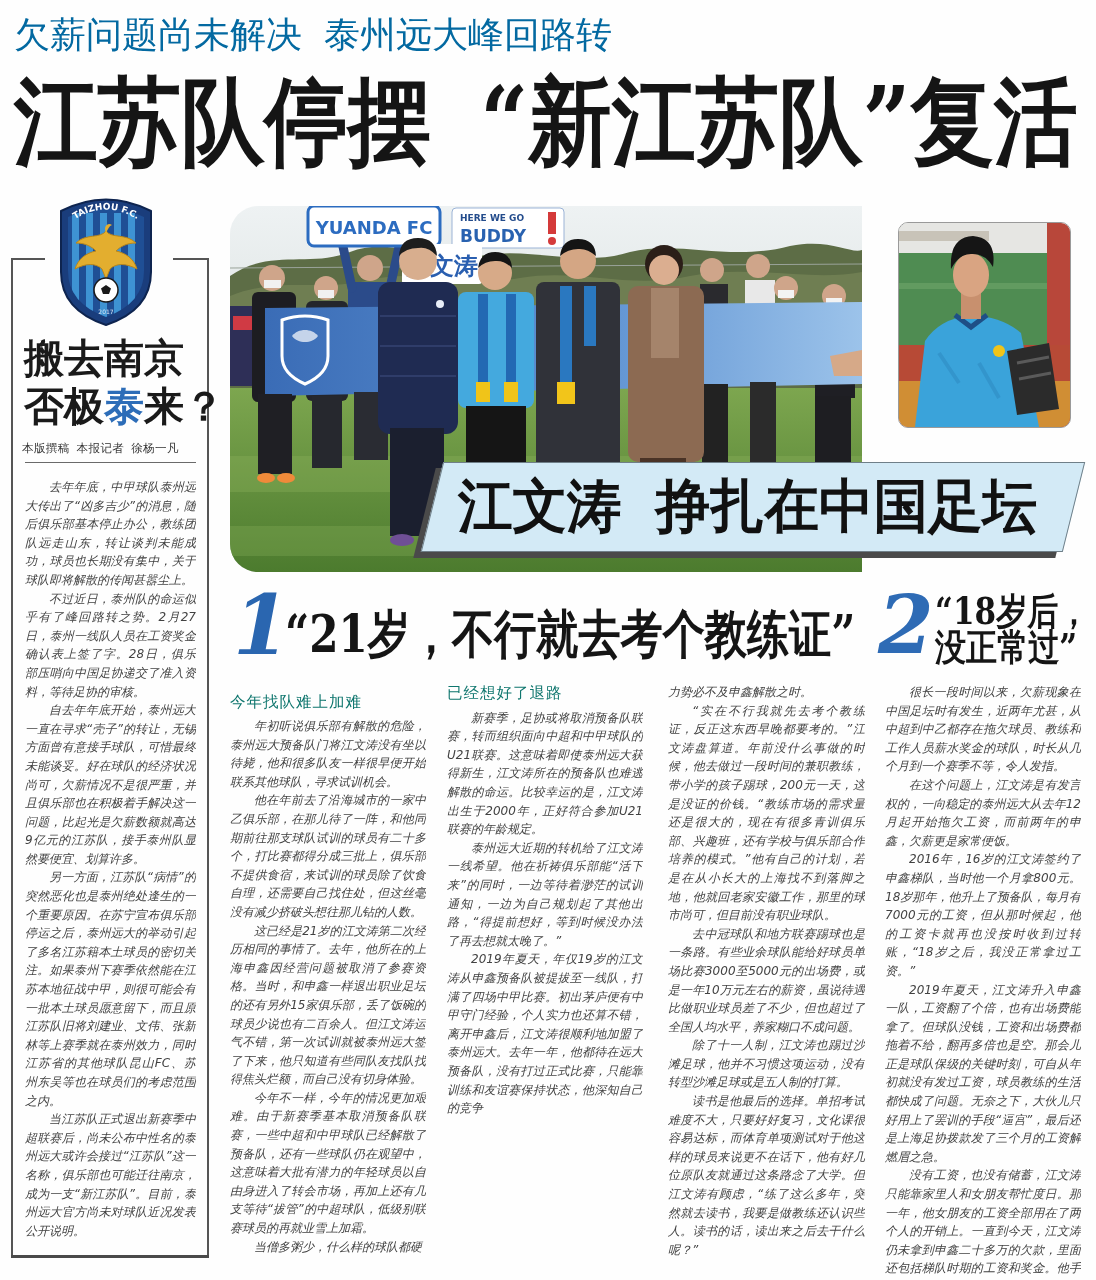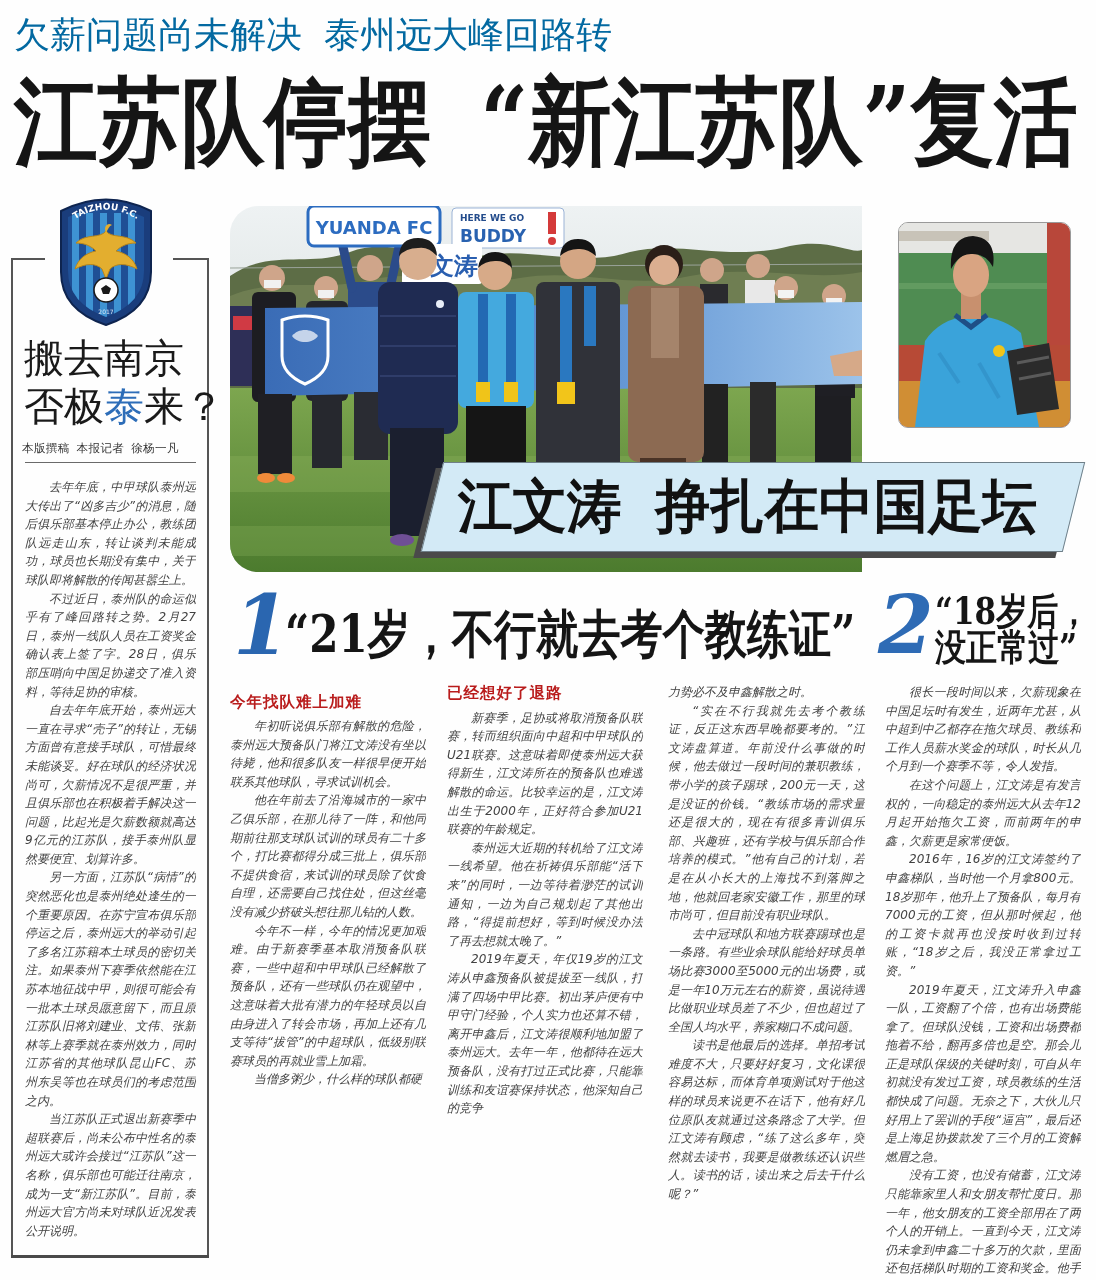--- a/index.html
+++ b/index.html
@@ -22,34 +22,34 @@
   .headline .h2 { margin-left:56px; }
 
   
   .box-left  { left:11px;  top:258px; width:1.5px; height:999px; background:#555; }
   .box-right { left:207px; top:258px; width:1.5px; height:999px; background:#555; }
   .box-bottom{ left:11px;  top:1255px; width:198px; height:2.5px; background:#4a4a4a; }
   .box-top-l { left:11px;  top:258px; width:34px; height:1.5px; background:#555; }
   .box-top-r { left:173px; top:258px; width:36px; height:1.5px; background:#555; }
   .logo { left:56px; top:193px; width:100px; height:133px; }
   .side-title {
-    left:24px; top:334px; font-size:40px; line-height:48px; font-weight:normal;
+    left:24px; top:334px; font-size:40px; line-height:48px; font-weight:bold;
     font-family:"DejaVu Serif", serif; color:#1a1a1a;
   }
   .side-title .hl { color:#2d6db8; }
   .byline { left:22px; top:440px; font-size:11.5px; line-height:16px; color:#333; letter-spacing:0.4px; }
   .byline span + span { margin-left:7px; }
   .byline-rule { left:25px; top:462px; width:171px; height:1px; background:#6a6a6a; }
 
   
   .body { font-size:12px; line-height:18.6px; color:#424242; overflow:hidden; }
   .body p { margin:0; text-indent:2em; text-align:justify;font-style:italic; }
   .body p.cont { text-indent:0; }
   .side-body { left:25px; top:478px; width:171px; height:770px; }
-  .col-head { font-size:15.5px; line-height:20px; font-weight:bold; color:#b91c1c; margin:0 0 5px 0; letter-spacing:1px; }
+  .col-head { font-size:15.5px; line-height:20px; font-weight:normal; color:#0f766e; margin:0 0 5px 0; letter-spacing:1px; }
   .col-head.mid { margin-bottom:5.7px; }
   .col1 { left:230px; top:692px; width:196px; height:588px; }
   .col2 { left:447px; top:683px; width:196px; height:597px; }
   .col3 { left:668px; top:683px; width:197px; height:597px; }
   .col4 { left:885px; top:683px; width:196px; height:597px; }
 
   
   .photo { left:230px; top:206px; width:680px; height:366px; overflow:hidden;border-radius:28px; }
   .inset { left:898px; top:222px; width:171px; height:204px; overflow:hidden; border-radius:10px; border:1px solid #9a9a9a; }
 
@@ -296,35 +296,37 @@
 <div class="abs sec-num sec2-num">2</div>
 <div class="abs sec2-title">
   <div>“18岁后，</div>
   <div>没正常过”</div>
 </div>
 
 <div class="abs body col1">
   <div class="col-head">今年找队难上加难</div>
   <p>年初听说俱乐部有解散的危险，泰州远大预备队门将江文涛没有坐以待毙，他和很多队友一样很早便开始联系其他球队，寻求试训机会。</p>
   <p>他在年前去了沿海城市的一家中乙俱乐部，在那儿待了一阵，和他同期前往那支球队试训的球员有二十多个，打比赛都得分成三批上，俱乐部不提供食宿，来试训的球员除了饮食自理，还需要自己找住处，但这丝毫没有减少挤破头想往那儿钻的人数。</p>
+  <p>这已经是21岁的江文涛第二次经历相同的事情了。去年，他所在的上海申鑫因经营问题被取消了参赛资格。当时，和申鑫一样退出职业足坛的还有另外15家俱乐部，丢了饭碗的球员少说也有二百余人。但江文涛运气不错，第一次试训就被泰州远大签了下来，他只知道有些同队友找队找得焦头烂额，而自己没有切身体验。</p>
   <p>今年不一样，今年的情况更加艰难。由于新赛季基本取消预备队联赛，一些中超和中甲球队已经解散了预备队，还有一些球队仍在观望中，这意味着大批有潜力的年轻球员以自由身进入了转会市场，再加上还有几支等待“拔管”的中超球队，低级别联赛球员的再就业雪上加霜。</p>
   <p>当僧多粥少，什么样的球队都硬</p>
 </div>
 
 <div class="abs body col2">
   <div class="col-head mid">已经想好了退路</div>
   <p>新赛季，足协或将取消预备队联赛，转而组织面向中超和中甲球队的U21联赛。这意味着即使泰州远大获得新生，江文涛所在的预备队也难逃解散的命运。比较幸运的是，江文涛出生于2000年，正好符合参加U21联赛的年龄规定。</p>
   <p>泰州远大近期的转机给了江文涛一线希望。他在祈祷俱乐部能“活下来”的同时，一边等待着渺茫的试训通知，一边为自己规划起了其他出路，“得提前想好，等到时候没办法了再去想就太晚了。”</p>
   <p>2019年夏天，年仅19岁的江文涛从申鑫预备队被提拔至一线队，打满了四场中甲比赛。初出茅庐便有中甲守门经验，个人实力也还算不错，离开申鑫后，江文涛很顺利地加盟了泰州远大。去年一年，他都待在远大预备队，没有打过正式比赛，只能靠训练和友谊赛保持状态，他深知自己的竞争</p>
 </div>
 
 <div class="abs body col3">
   <p class="cont">力势必不及申鑫解散之时。</p>
   <p>“实在不行我就先去考个教练证，反正这东西早晚都要考的。”江文涛盘算道。年前没什么事做的时候，他去做过一段时间的兼职教练，带小学的孩子踢球，200元一天，这是没证的价钱。“教练市场的需求量还是很大的，现在有很多青训俱乐部、兴趣班，还有学校与俱乐部合作培养的模式。”他有自己的计划，若是在从小长大的上海找不到落脚之地，他就回老家安徽工作，那里的球市尚可，但目前没有职业球队。</p>
   <p>去中冠球队和地方联赛踢球也是一条路。有些业余球队能给好球员单场比赛3000至5000元的出场费，或是一年10万元左右的薪资，虽说待遇比做职业球员差了不少，但也超过了全国人均水平，养家糊口不成问题。</p>
+  <p>除了十一人制，江文涛也踢过沙滩足球，他并不习惯这项运动，没有转型沙滩足球或是五人制的打算。</p>
   <p>读书是他最后的选择。单招考试难度不大，只要好好复习，文化课很容易达标，而体育单项测试对于他这样的球员来说更不在话下，他有好几位原队友就通过这条路念了大学。但江文涛有顾虑，“练了这么多年，突然就去读书，我要是做教练还认识些人。读书的话，读出来之后去干什么呢？”</p>
 </div>
 
 <div class="abs body col4">
   <p>很长一段时间以来，欠薪现象在中国足坛时有发生，近两年尤甚，从中超到中乙都存在拖欠球员、教练和工作人员薪水奖金的球队，时长从几个月到一个赛季不等，令人发指。</p>
   <p>在这个问题上，江文涛是有发言权的，一向稳定的泰州远大从去年12月起开始拖欠工资，而前两年的申鑫，欠薪更是家常便饭。</p>
   <p>2016年，16岁的江文涛签约了申鑫梯队，当时他一个月拿800元。18岁那年，他升上了预备队，每月有7000元的工资，但从那时候起，他的工资卡就再也没按时收到过转账，“18岁之后，我没正常拿过工资。”</p>
   <p>2019年夏天，江文涛升入申鑫一队，工资翻了个倍，也有出场费能拿了。但球队没钱，工资和出场费都拖着不给，翻再多倍也是空。那会儿正是球队保级的关键时刻，可自从年初就没有发过工资，球员教练的生活都快成了问题。无奈之下，大伙儿只好用上了罢训的手段“逼宫”，最后还是上海足协拨款发了三个月的工资解燃眉之急。</p>
   <p>没有工资，也没有储蓄，江文涛只能靠家里人和女朋友帮忙度日。那一年，他女朋友的工资全部用在了两个人的开销上。一直到今天，江文涛仍未拿到申鑫二十多万的欠款，里面还包括梯队时期的工资和奖金。他手里只有一张欠条，有老板的签名和私章，“都不知道欠几个月了，反正他写几个月就是几个月吧。”</p>
 </div>

